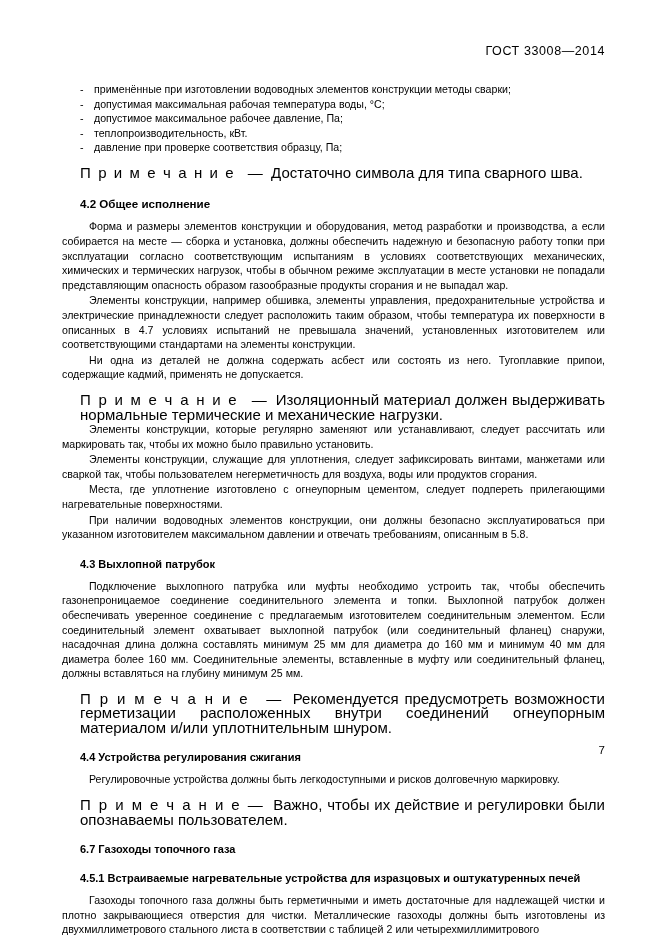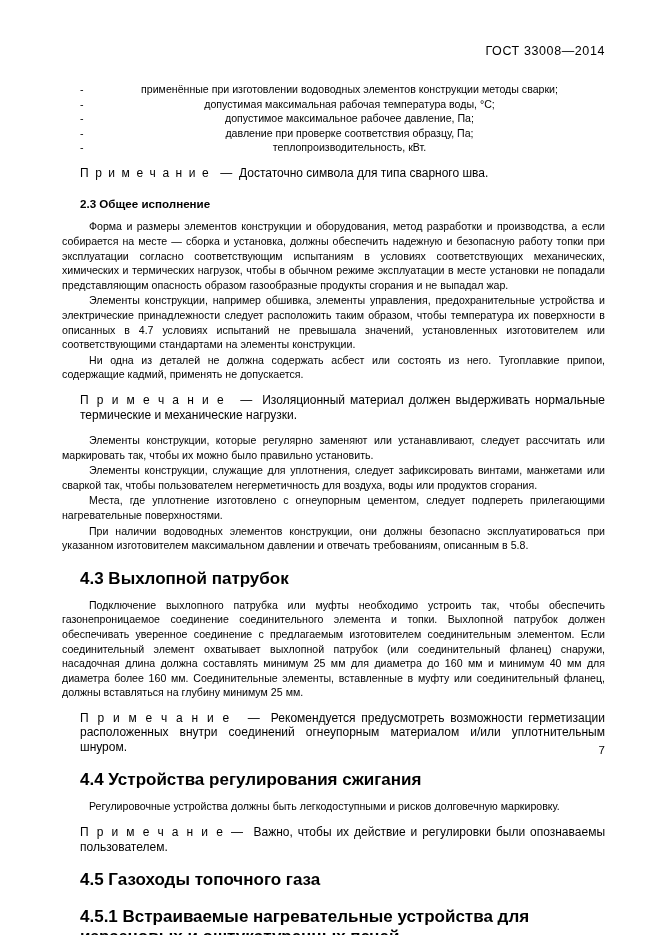--- a/index.html
+++ b/index.html
@@ -30,44 +30,43 @@
     margin: 0 0 0 18px;
     padding: 0;
     list-style: none;
   }
   .bullets li {
     font-size: 10.6px;
     line-height: 14.6px;
     padding-left: 14px;
     position: relative;
     white-space: nowrap;
-    text-align: center;
   }
   .bullets li::before {
     content: "-";
     position: absolute;
     left: 0;
     top: 0;
   }
   .note {
-    font-size: 12px;
+    font-size: 15px;
     line-height: 14.5px;
     margin: 11px 0 0 18px;
     text-align: justify;
   }
   .note .lbl {
     letter-spacing: 1.6px;
   }
   .h2 {
     font-size: 11.6px;
     font-weight: bold;
     margin: 17px 0 9px 18px;
   }
   .h3 {
-    font-size: 17px;
+    font-size: 11px;
     font-weight: bold;
     margin: 16px 0 9px 18px;
   }
   p.body {
     font-size: 10.6px;
     line-height: 14.6px;
     margin: 0 0 1px 0;
     text-align: justify;
     text-indent: 27px;
     word-spacing: 0.1px;
@@ -83,41 +82,41 @@
 <body>
 
 <div class="page">
 
   <div class="header">ГОСТ 33008—2014</div>
 
   <ul class="bullets">
     <li>применённые при изготовлении водоводных элементов конструкции методы сварки;</li>
     <li>допустимая максимальная рабочая температура воды, °С;</li>
     <li>допустимое максимальное рабочее давление, Па;</li>
+    <li>теплопроизводительность, кВт.</li>
     <li>давление при проверке соответствия образцу, Па;</li>
-    <li>теплопроизводительность, кВт.</li>
   </ul>
 
   <div class="note">
     <span class="lbl">П р и м е ч а н и е</span>
     <span>&nbsp; — &nbsp;</span><span>Достаточно символа для типа сварного шва.</span>
   </div>
 
-  <div class="h2">2.3  Общее исполнение</div>
+  <div class="h2">4.2  Общее исполнение</div>
 
   <p class="body">Форма и размеры элементов конструкции и оборудования, метод разработки и производства, а если собирается на месте — сборка и установка, должны обеспечить надежную и безопасную работу топки при эксплуатации согласно соответствующим испытаниям в условиях соответствующих механических, химических и термических нагрузок, чтобы в обычном режиме эксплуатации в месте установки не попадали представляющим опасность образом газообразные продукты сгорания и не выпадал жар.</p>
   <p class="body">Элементы конструкции, например обшивка, элементы управления, предохранительные устройства и электрические принадлежности следует расположить таким образом, чтобы температура их поверхности в описанных в 4.7 условиях испытаний не превышала значений, установленных изготовителем или соответствующими стандартами на элементы конструкции.</p>
   <p class="body">Ни одна из деталей не должна содержать асбест или состоять из него. Тугоплавкие припои, содержащие кадмий, применять не допускается.</p>
 
   <div class="note">
     <span class="lbl">П р и м е ч а н и е</span>
     <span>&nbsp; —&nbsp; </span><span>Изоляционный материал должен выдерживать нормальные термические и механические нагрузки.</span>
   </div>
 
-  <p class="body" style="margin-top:11px">Элементы конструкции, которые регулярно заменяют или устанавливают, следует рассчитать или маркировать так, чтобы их можно было правильно установить.</p>
+  <p class="body" style="">Элементы конструкции, которые регулярно заменяют или устанавливают, следует рассчитать или маркировать так, чтобы их можно было правильно установить.</p>
   <p class="body">Элементы конструкции, служащие для уплотнения, следует зафиксировать винтами, манжетами или сваркой так, чтобы пользователем негерметичность для воздуха, воды или продуктов сгорания.</p>
   <p class="body">Места, где уплотнение изготовлено с огнеупорным цементом, следует подпереть прилегающими нагревательные поверхностями.</p>
   <p class="body">При наличии водоводных элементов конструкции, они должны безопасно эксплуатироваться при указанном изготовителем максимальном давлении и отвечать требованиям, описанным в 5.8.</p>
 
   <div class="h3">4.3  Выхлопной патрубок</div>
 
   <p class="body">Подключение выхлопного патрубка или муфты необходимо устроить так, чтобы обеспечить газонепроницаемое соединение соединительного элемента и топки. Выхлопной патрубок должен обеспечивать уверенное соединение с предлагаемым изготовителем соединительным элементом. Если соединительный элемент охватывает выхлопной патрубок (или соединительный фланец) снаружи, насадочная длина должна составлять минимум 25 мм для диаметра до 160 мм и минимум 40 мм для диаметра более 160 мм. Соединительные элементы, вставленные в муфту или соединительный фланец, должны вставляться на глубину минимум 25 мм.</p>
 
   <div class="note">
     <span class="lbl">П р и м е ч а н и е</span>
@@ -126,21 +125,21 @@
 
   <div class="h3">4.4  Устройства регулирования сжигания</div>
 
   <p class="body">Регулировочные устройства должны быть легкодоступными и рисков долговечную маркировку.</p>
 
   <div class="note">
     <span class="lbl">П р и м е ч а н и е —</span>
     <span style="margin-left:4px">Важно, чтобы их действие и регулировки были опознаваемы пользователем.</span>
   </div>
 
-  <div class="h3">4.5  Газоходы топочного газа</div>
+  <div class="h3">6.7  Газоходы топочного газа</div>
 
   <div class="h3" style="margin-top:17px">4.5.1  Встраиваемые нагревательные устройства для изразцовых и оштукатуренных печей</div>
 
   <p class="body">Газоходы топочного газа должны быть герметичными и иметь достаточные для надлежащей чистки и плотно закрывающиеся отверстия для чистки. Металлические газоходы должны быть изготовлены из двухмиллиметрового стального листа в соответствии с таблицей 2 или четырехмиллимитрового</p>
 
   <div class="pageno">7</div>
 
 </div>
 
 </body></html>

